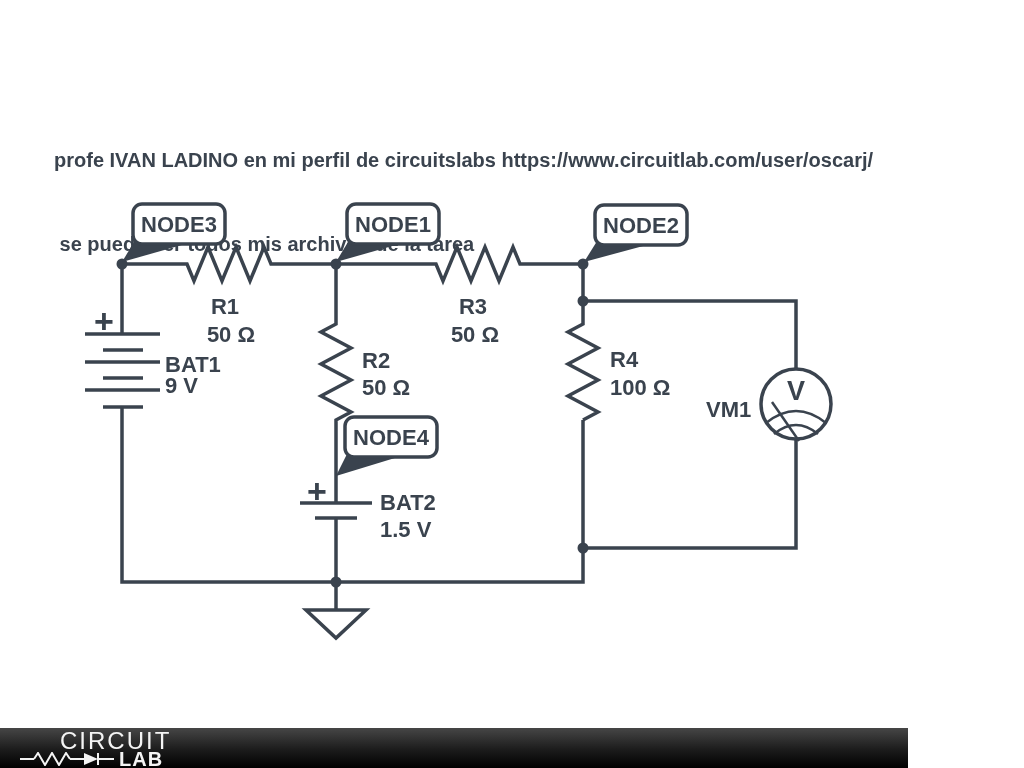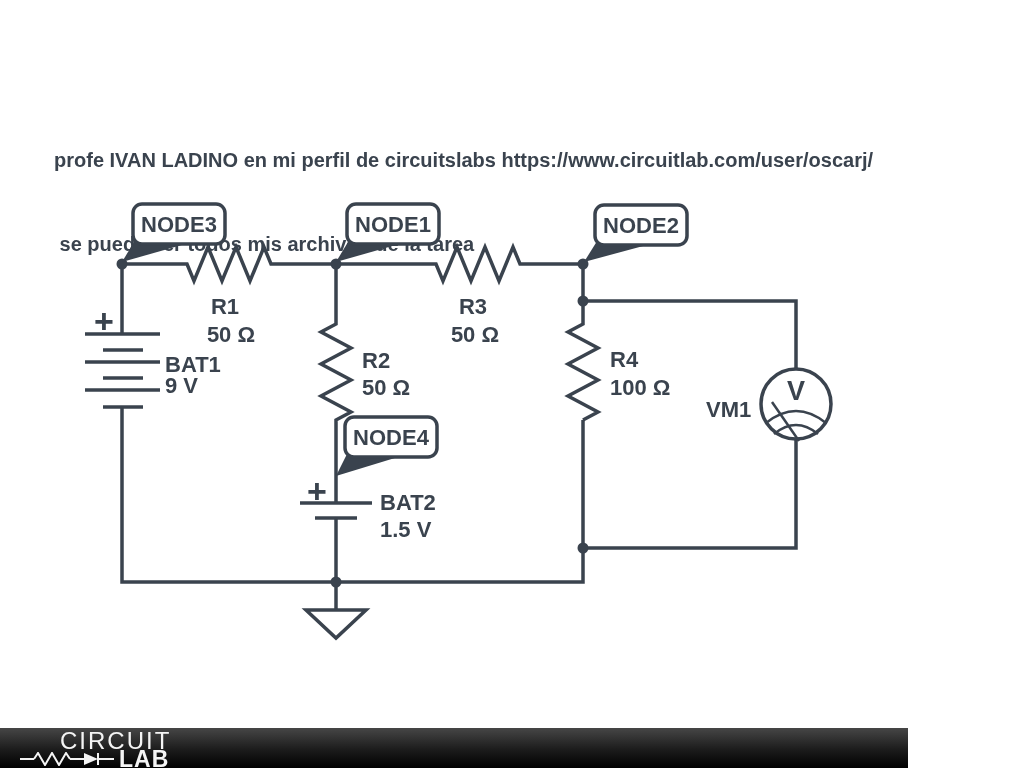--- a/index.html
+++ b/index.html
@@ -19,21 +19,21 @@
   .plus{font:bold 34px "Liberation Sans","DejaVu Sans",sans-serif;fill:#3a434e;text-anchor:middle;}
   .meter-face{fill:#ffffff;stroke:#3a434e;stroke-width:3.5;}
   .meter-detail{stroke:#3a434e;stroke-width:2.5;fill:none;}
   .meter-v{font:bold 27px "Liberation Sans","DejaVu Sans",sans-serif;fill:#3a434e;text-anchor:middle;}
   .footer{position:absolute;left:0;top:728px;width:1024px;height:40px;
         background:linear-gradient(180deg,#464646 0%,#1b1b1b 55%,#000000 100%);}
   .logo{position:absolute;left:20px;top:0;width:190px;height:40px;color:#f4f4f4;}
   .logo-top{position:absolute;left:40px;top:3px;font-size:24px;line-height:20px;
         letter-spacing:2px;font-weight:normal;white-space:nowrap;}
   .logo-row{position:absolute;left:0;top:24px;display:flex;align-items:center;gap:3px;}
-  .logo-lab{font-size:23px;font-weight:bold;letter-spacing:1px;line-height:13px;}
+  .logo-lab{font-size:20px;font-weight:bold;letter-spacing:1px;line-height:13px;}
 </style>
 </head>
 <body>
 
 <div class="page">
 
   <div class="header-note">
     <div>profe IVAN LADINO en mi perfil de circuitslabs https://www.circuitlab.com/user/oscarj/</div>
     <div> se puede ver todos mis archivos de la tarea</div>
   </div>

